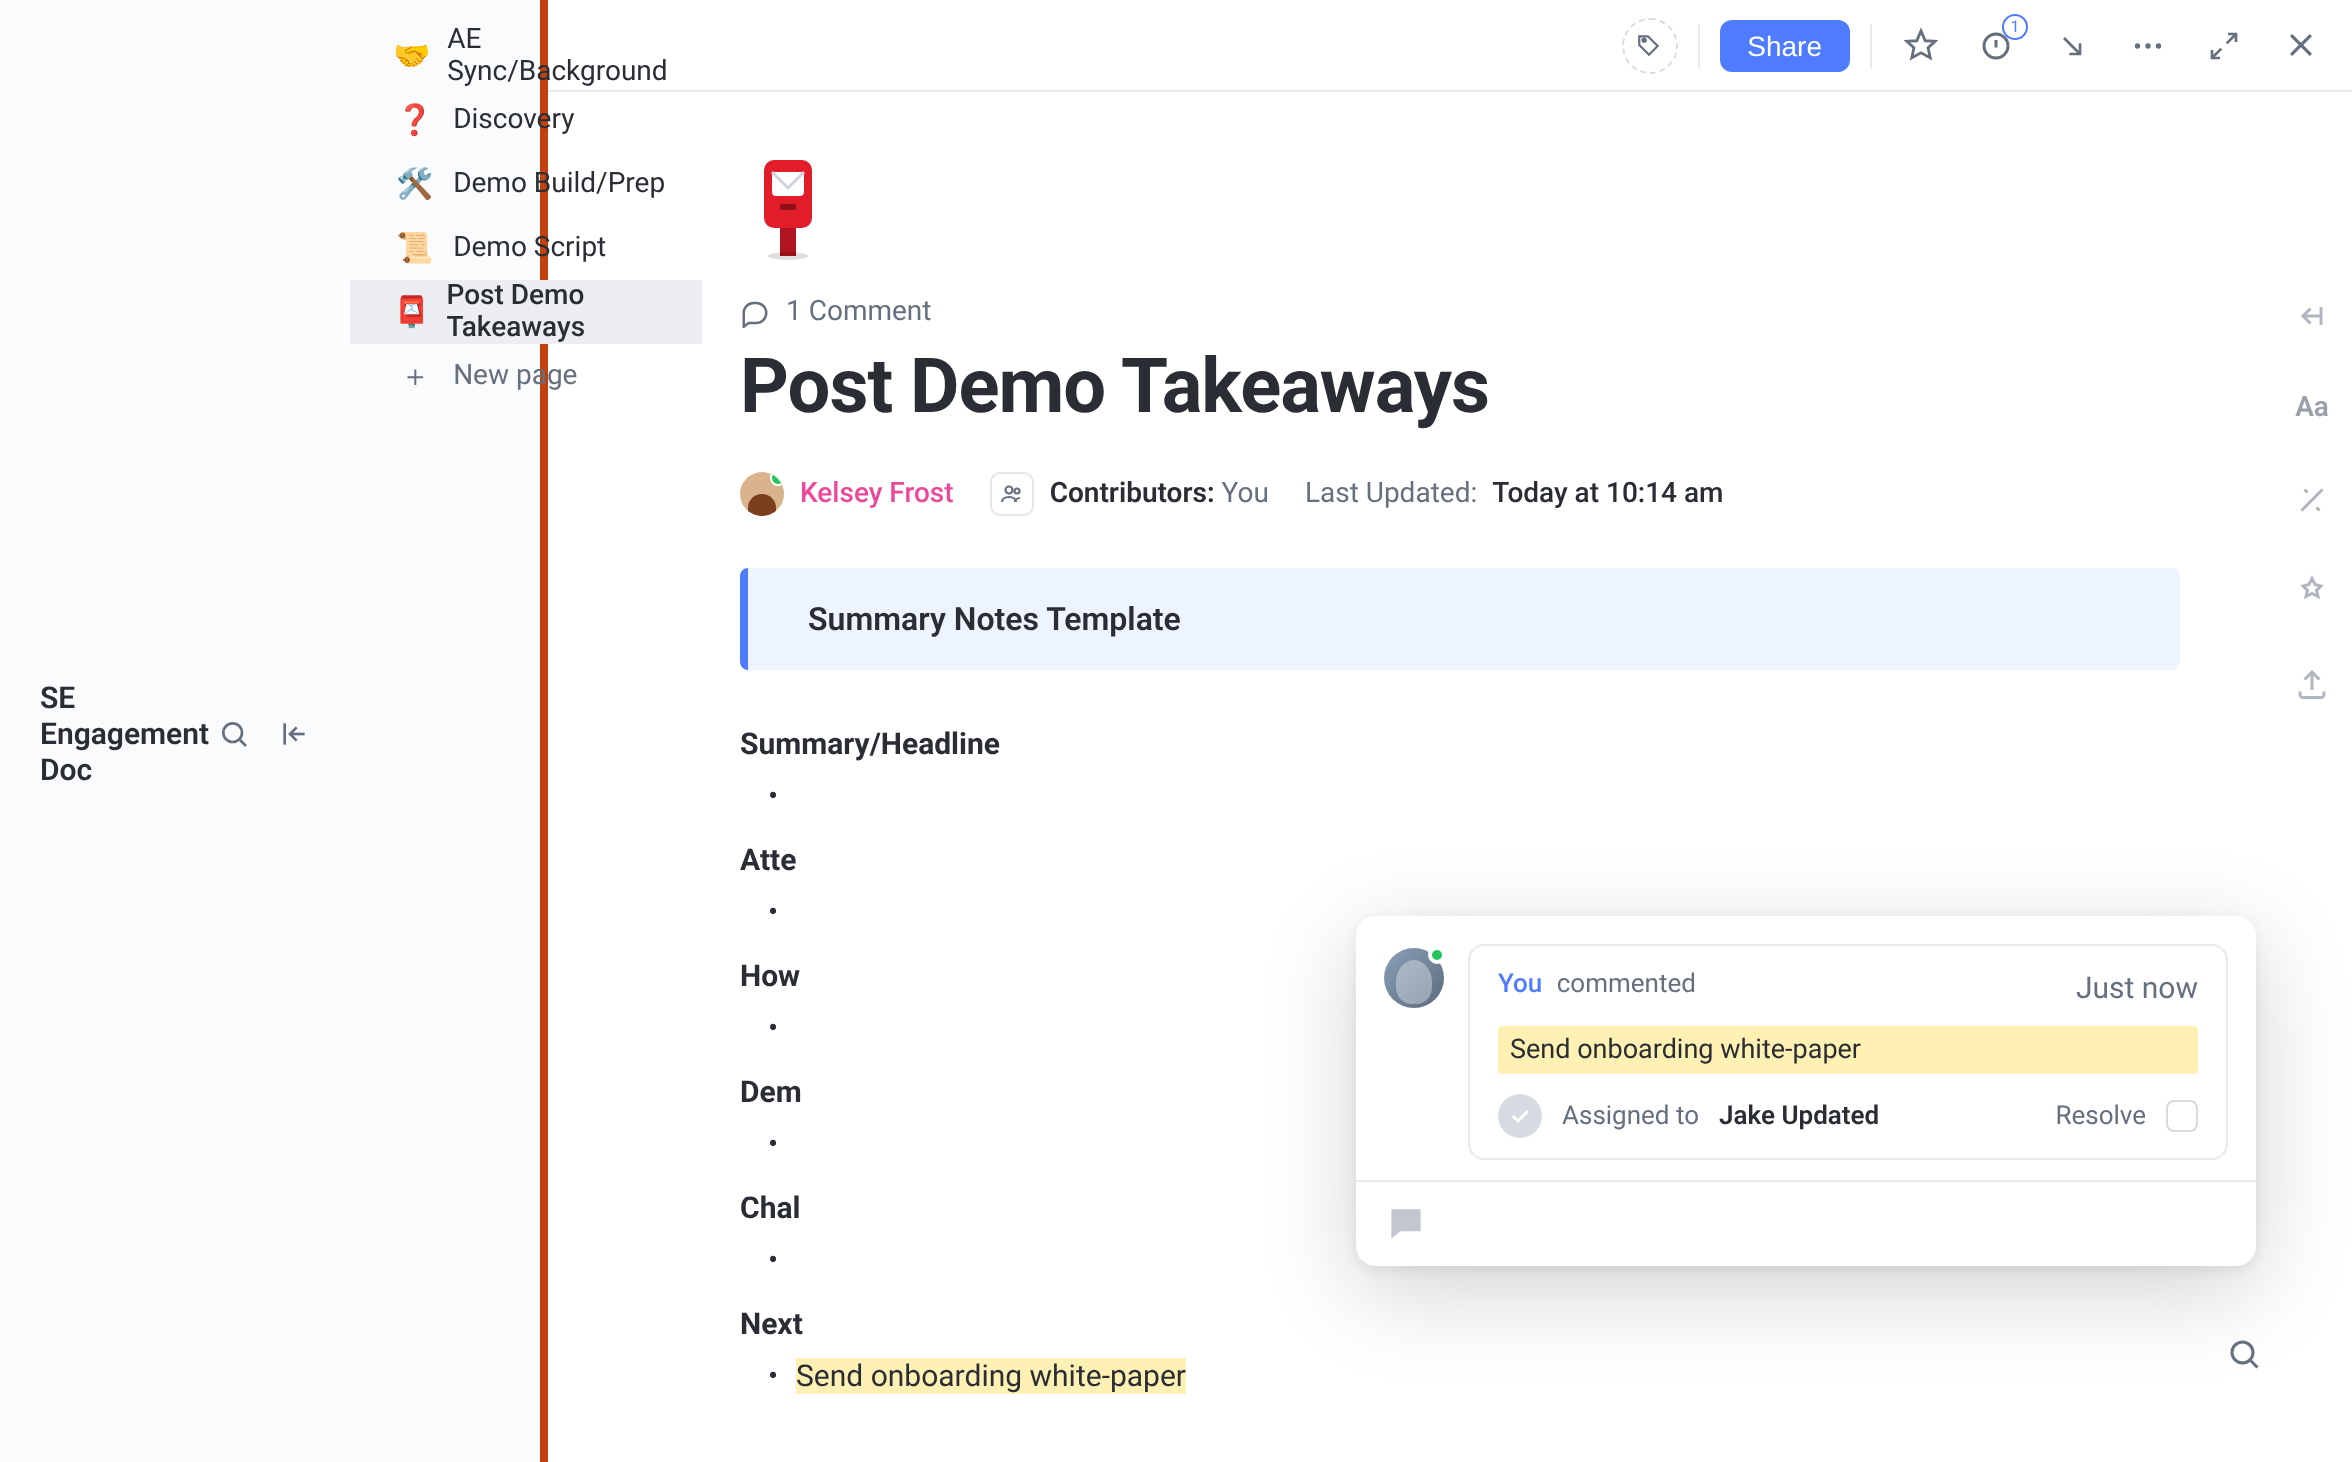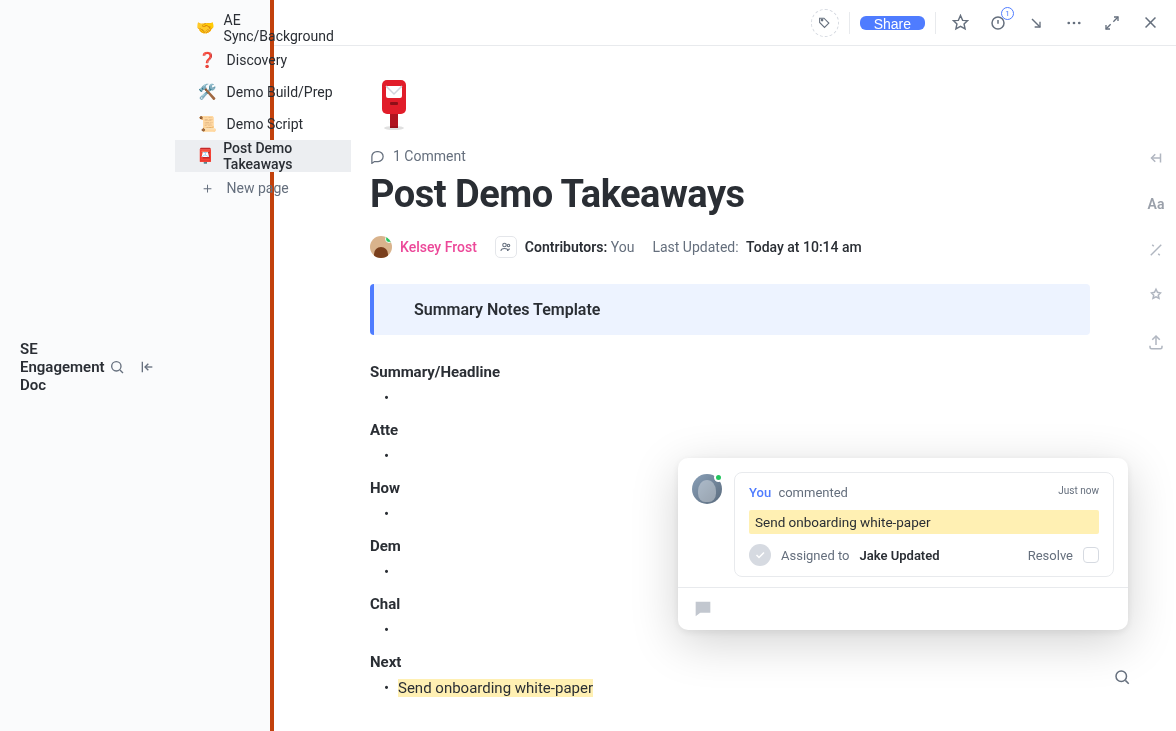--- a/index.html
+++ b/index.html
@@ -18,21 +18,21 @@
   .nav-item .emoji { width:22px; text-align:center; margin-right:8px; font-size:15px; }
   .nav-item.active { background:#eceef1; font-weight:500; }
   .nav-item.new { color:#656f7d; }
   .nav-item.new .emoji { color:#656f7d; }
 
   
   .main { flex:1; height:100%; display:flex; flex-direction:column; position:relative; }
   .topbar { height:46px; border-bottom:1px solid #e8eaed; display:flex; align-items:center; justify-content:flex-end; padding:0 12px 0 0; gap:10px; }
   .topbar .tag-btn { width:28px; height:28px; border:1px dashed #d6dae1; border-radius:50%; display:flex; align-items:center; justify-content:center; color:#656f7d; cursor:pointer; }
   .topbar .vline { width:1px; height:22px; background:#e8eaed; }
-  .share-btn { background:#4f7cff; color:#fff; border:none; border-radius:6px; height:14px; padding:0 14px; font-size:14px; font-weight:500; cursor:pointer; }
+  .share-btn { background:#4f7cff; color:#fff; border:none; border-radius:6px; height:26px; padding:0 14px; font-size:14px; font-weight:500; cursor:pointer; }
   .topbar .iconbtn { width:28px; height:28px; display:flex; align-items:center; justify-content:center; color:#656f7d; cursor:pointer; position:relative; }
   .badge { position:absolute; top:-2px; right:-2px; min-width:13px; height:13px; border-radius:7px; background:#fff; border:1px solid #4f7cff; color:#4f7cff; font-size:8px; line-height:11px; text-align:center; padding:0 2px; }
 
   
   .doc { flex:1; overflow:auto; padding: 28px 0 40px 0; position:relative; }
   .doc-inner { width: 720px; margin-left: 96px; }
 
   .doc-emoji { width:48px; height:56px; margin-bottom:18px; }
   .comment-count { display:flex; align-items:center; gap:8px; color:#656f7d; font-size:14px; margin-bottom:8px; }
   .doc-title { font-size:38px; font-weight:700; letter-spacing:-0.5px; margin-bottom:20px; }
@@ -40,21 +40,21 @@
   .meta-row { display:flex; align-items:center; gap:18px; font-size:14px; color:#656f7d; margin-bottom:26px; flex-wrap:wrap; }
   .meta-author { display:flex; align-items:center; gap:8px; color:#ec4899; }
   .avatar-sm { width:22px; height:22px; border-radius:50%; background:#d9b38c; position:relative; overflow:hidden; }
   .avatar-sm::after { content:""; position:absolute; bottom:0; left:4px; right:4px; height:11px; background:#7a3f1d; border-radius:7px 7px 0 0; }
   .avatar-sm .dot { position:absolute; top:-1px; right:-1px; width:8px; height:8px; background:#22c55e; border-radius:50%; border:1.5px solid #fff; }
   .contrib { display:flex; align-items:center; gap:8px; }
   .contrib .icon-box { width:22px; height:22px; border:1px solid #e4e6ea; border-radius:5px; display:flex; align-items:center; justify-content:center; font-size:11px; color:#656f7d; background:#fff; }
   .contrib b { font-weight:600; color:#2a2e34; }
   .updated b { font-weight:500; color:#2a2e34; }
 
-  .template-banner { border-left:4px solid #4f7cff; background:#edf3ff; border-radius:4px; padding:16px 40px; font-size:16px; font-weight:600; color:#2a2e34; margin-bottom:28px; }
+  .template-banner { border-left:4px solid #4f7cff; background:#edf3ff; border-radius:4px; padding:16px 30px; font-size:16px; font-weight:600; color:#2a2e34; margin-bottom:28px; }
 
   .section-h { font-size:15px; font-weight:700; margin-top:14px; margin-bottom:6px; }
   .doc-inner ul { list-style:none; padding:0; margin:0 0 6px 0; }
   .doc-inner ul li { position:relative; padding-left:28px; min-height:20px; font-size:15px; line-height:1.5; }
   .doc-inner ul li::before { content:"•"; position:absolute; left:14px; top:0; color:#2a2e34; }
   .hl { background:#fff0b3; }
 
   
   .right-rail { position:absolute; top:44px; right:0; width:40px; display:flex; flex-direction:column; align-items:center; gap:18px; padding-top:100px; }
   .right-rail .railbtn { width:28px; height:28px; display:flex; align-items:center; justify-content:center; color:#b0b6c0; cursor:pointer; }
@@ -64,21 +64,21 @@
   
   .comment-popup { position:absolute; left:404px; top:412px; width:450px; background:#fff; border-radius:10px; box-shadow:0 12px 48px rgba(0,0,0,.18), 0 2px 8px rgba(0,0,0,.08); overflow:hidden; }
   .cp-body { display:flex; padding:14px 14px 10px 14px; gap:12px; }
   .cp-avatar { width:30px; height:30px; border-radius:50%; background:linear-gradient(135deg,#8aa0b8,#5a6b7d); position:relative; flex-shrink:0; margin-top:2px; }
   .cp-avatar::after { content:""; position:absolute; inset:6px 6px 2px 6px; background:rgba(255,255,255,.35); border-radius:50% 50% 40% 40%; }
   .cp-avatar .dot { position:absolute; top:-1px; right:-1px; width:9px; height:9px; background:#22c55e; border-radius:50%; border:2px solid #fff; }
   .cp-card { flex:1; border:1px solid #e8eaed; border-radius:8px; padding:12px 14px 10px 14px; }
   .cp-head { display:flex; justify-content:space-between; font-size:13px; margin-bottom:10px; }
   .cp-head .you { color:#4f7cff; font-weight:500; }
   .cp-head .act { color:#656f7d; margin-left:4px; }
-  .cp-head .time { color:#656f7d; font-size:10px; }
+  .cp-head .time { color:#656f7d; font-size:15px; }
   .cp-quote { background:#fff0b3; font-size:13.5px; padding:4px 6px; border-radius:2px; display:block; margin-bottom:10px; }
   .cp-text { font-size:14px; color:#2a2e34; line-height:1.5; margin-bottom:10px; }
   .cp-text .mention { color:#4f7cff; }
   .cp-foot { display:flex; align-items:center; gap:10px; font-size:13px; color:#656f7d; }
   .cp-foot .check { width:22px; height:22px; border-radius:50%; background:#d6dae1; display:flex; align-items:center; justify-content:center; color:#fff; }
   .cp-foot .assignee { color:#2a2e34; font-weight:600; }
   .cp-foot .spacer { flex:1; }
   .cp-foot .resolve { color:#656f7d; cursor:pointer; }
   .cp-foot .resolve-box { width:16px; height:16px; border:1.5px solid #d6dae1; border-radius:4px; cursor:pointer; }
   .cp-input { border-top:1px solid #e8eaed; display:flex; align-items:center; padding:10px 14px; gap:10px; }

